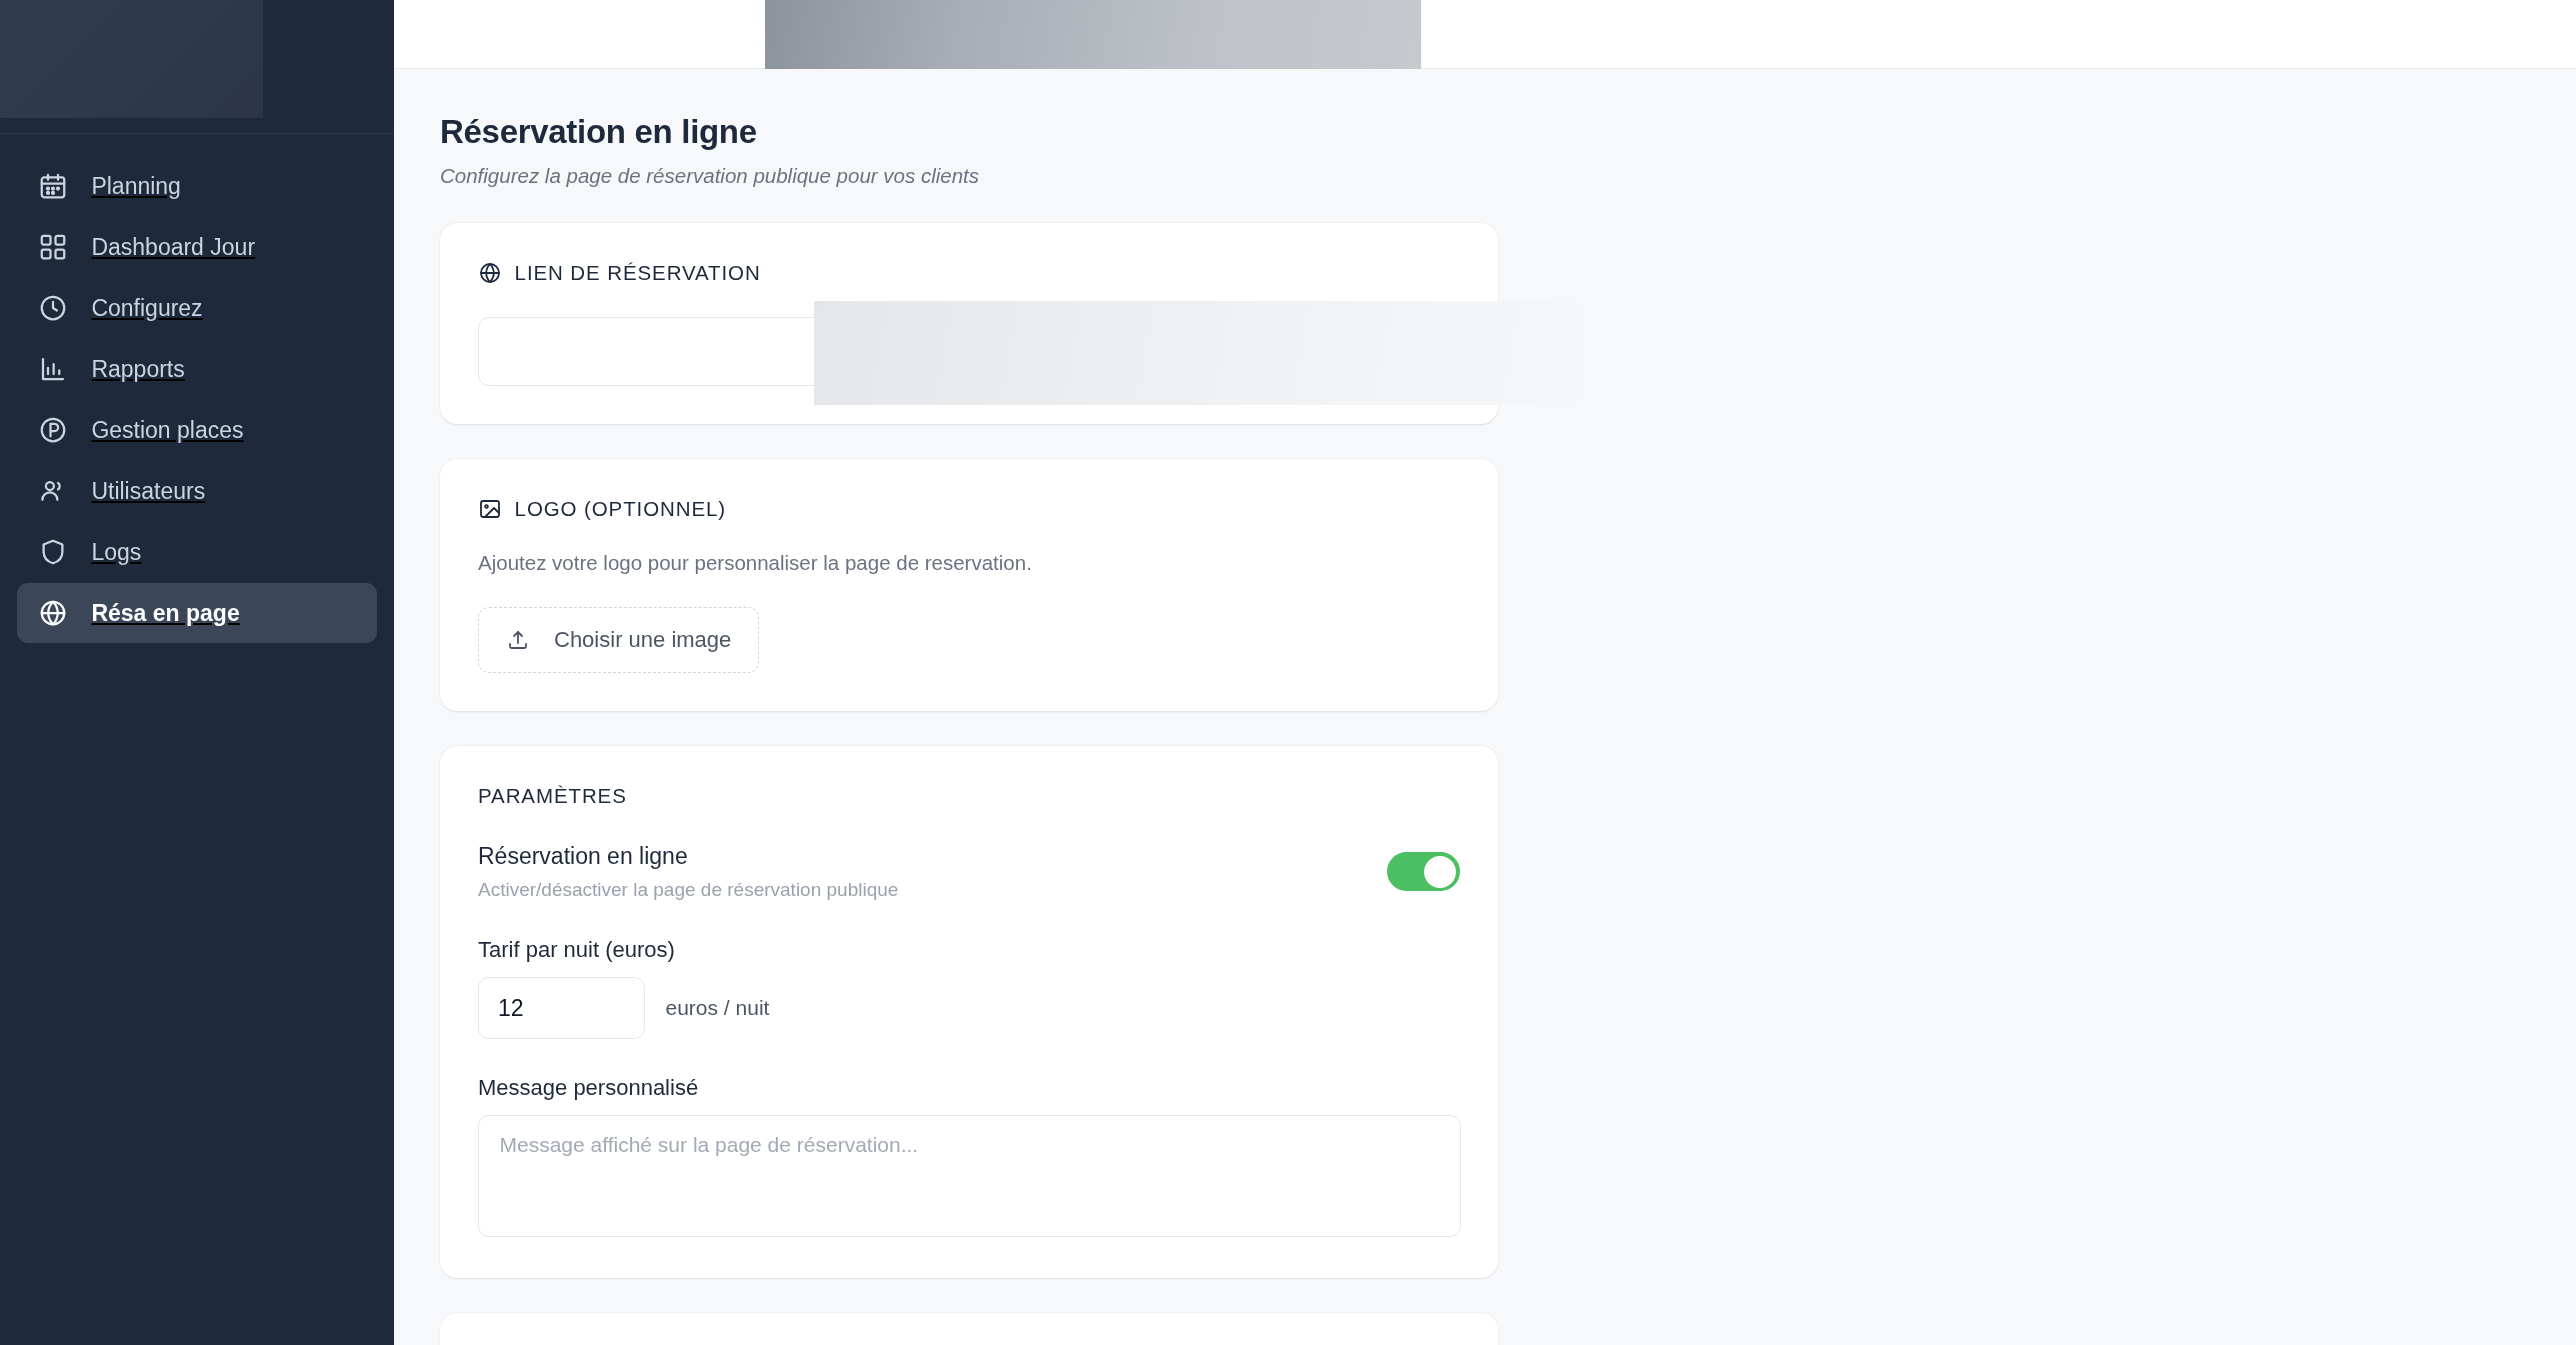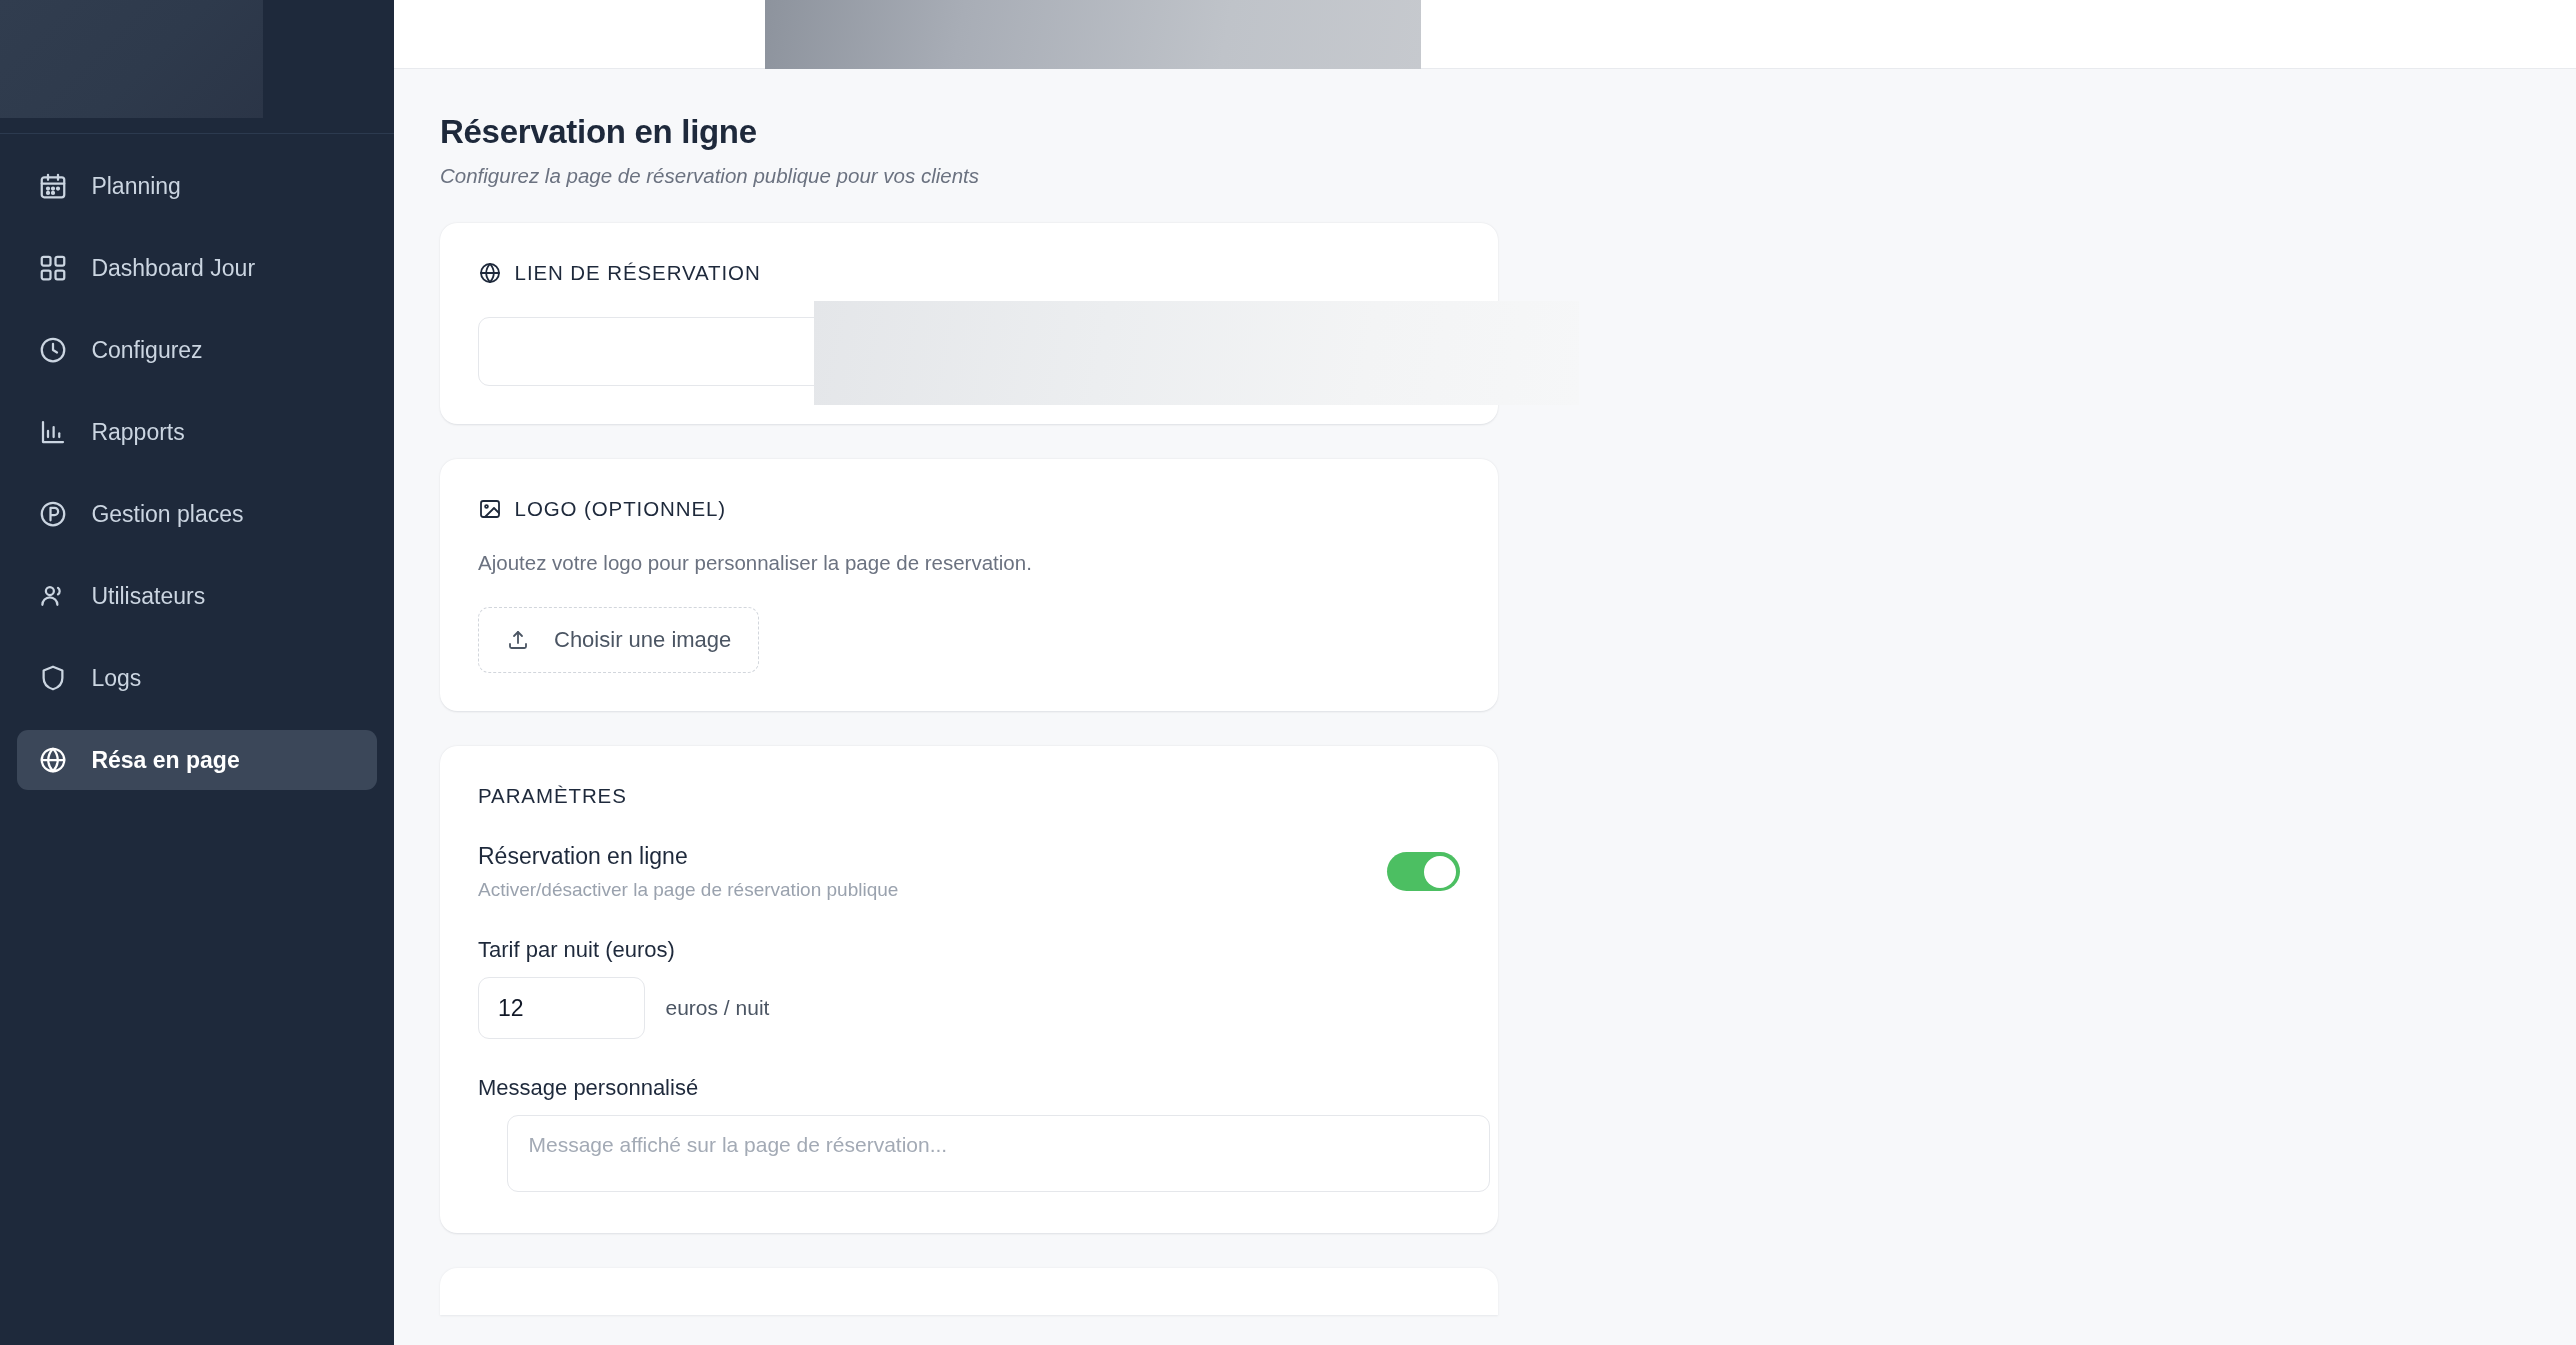--- a/index.html
+++ b/index.html
@@ -34,21 +34,22 @@
   .sidebar-header {
     height: 134px;
     flex: 0 0 134px;
     border-bottom: 1.6px solid #2c3a4f;
     position: relative;
   }
   .sidebar-nav {
     padding: 22px 17.4px 0 17.4px;
     display: flex;
     flex-direction: column;
-    gap: 22px;
+    gap: 1px;
+    text-decoration: underline;
   }
   .nav-item {
     display: flex;
     align-items: center;
     gap: 22px;
     height: 60px;
     padding: 0 19px;
     border-radius: 11px;
     color: #cbd5e1;
     font-size: 23px;
@@ -252,31 +253,30 @@
     outline: none;
     background: #fff;
   }
   .unit {
     font-size: 21px;
     color: #4b5563;
   }
   .msg-area {
     margin-top: 14px;
     width: 983px;
-    height: 77px;
+    height: 122px;
     border: 1.6px solid #e5e7eb;
     border-radius: 11px;
     padding: 17.4px 20.5px;
     font-size: 21px;
     color: #334155;
     font-family: "Liberation Sans", sans-serif;
     resize: none;
     outline: none;
     background: #fff;
-    margin-left: 29px;
   }
   .msg-area::placeholder { color: #a3aab5; }
 
   .card-partial {
     width: 1058px;
     height: 47px;
     background: #ffffff;
     border-radius: 17.4px 17.4px 0 0;
     margin-top: 35px;
     box-shadow: 0 0.8px 2.4px rgba(16,24,40,0.07);

